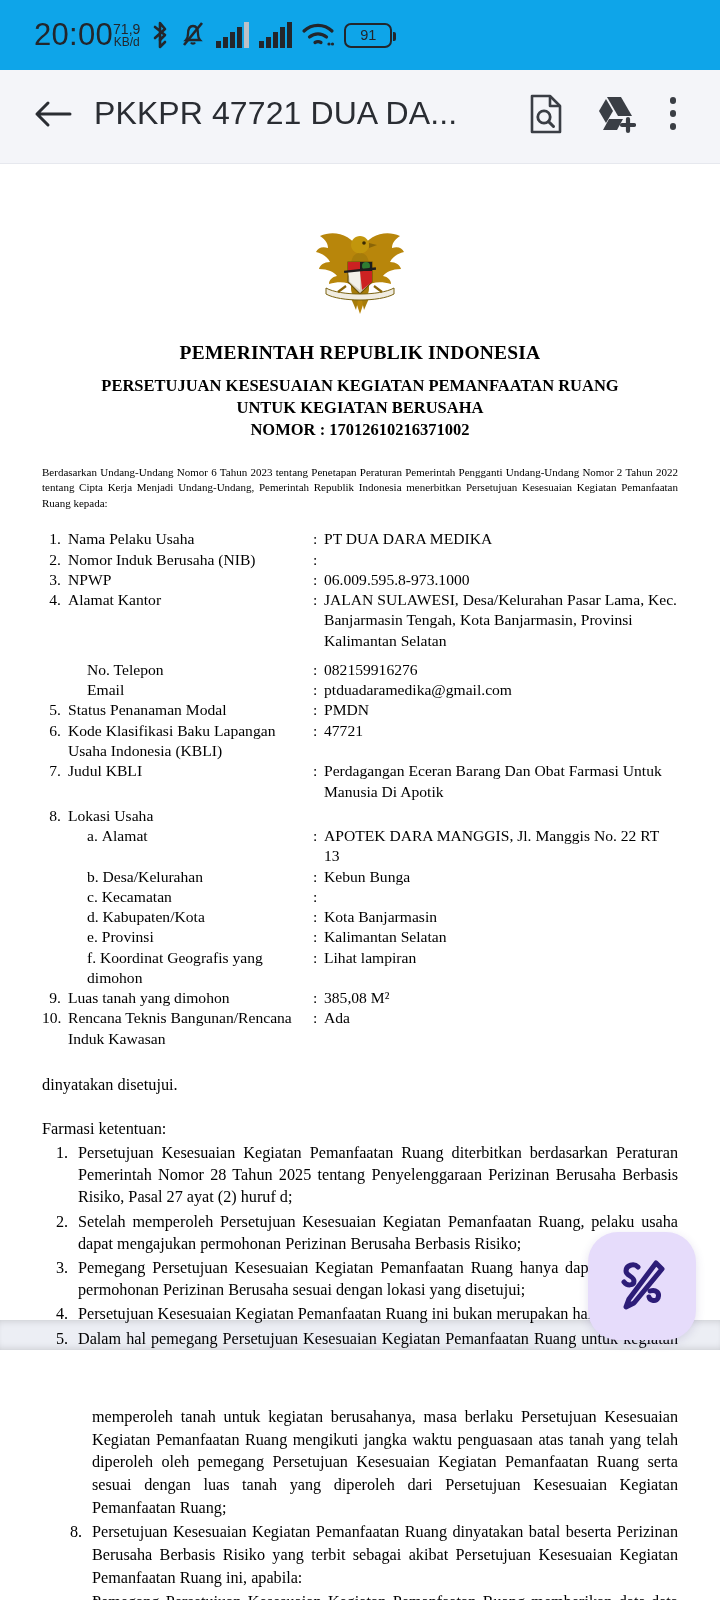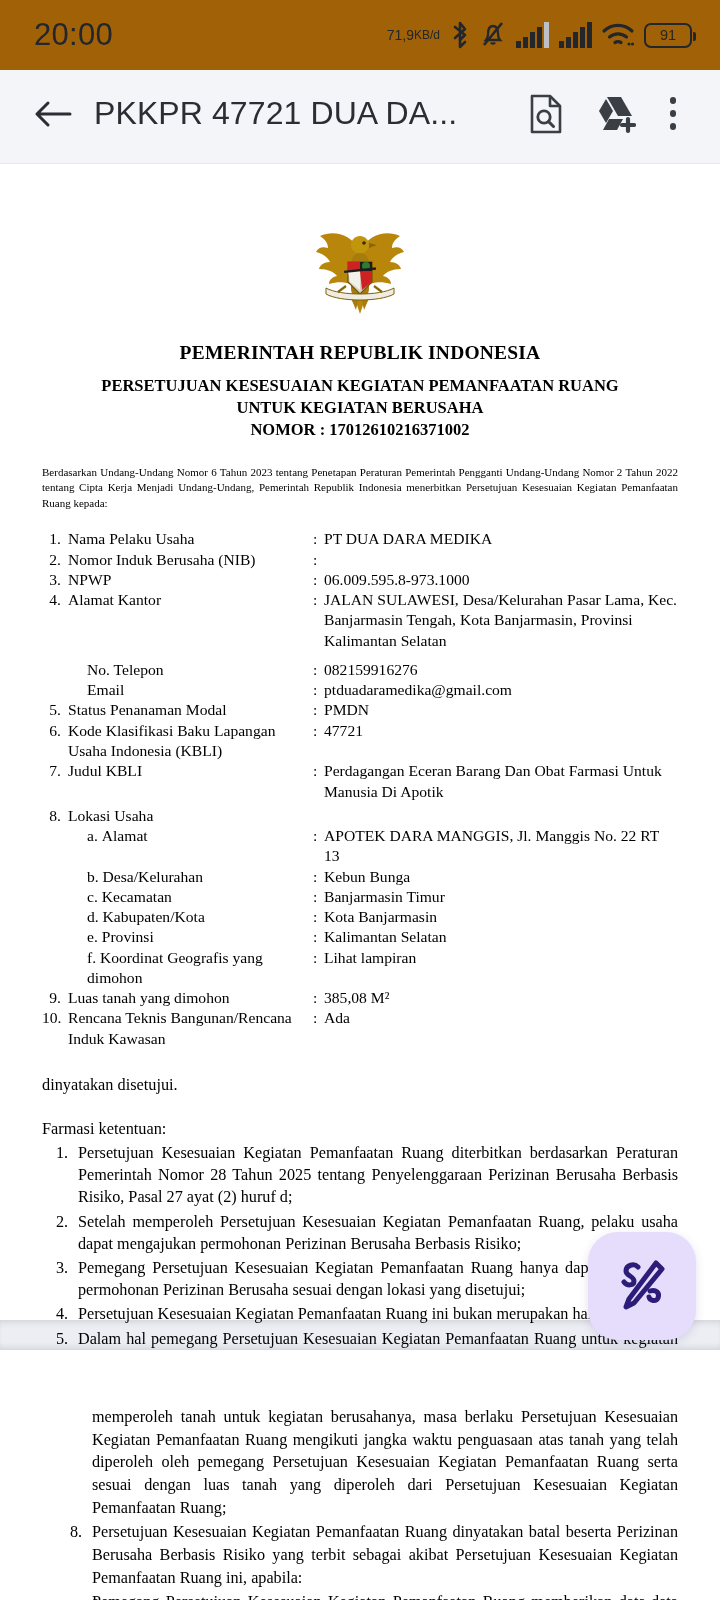--- a/index.html
+++ b/index.html
@@ -6,27 +6,27 @@
   html, body {
     width: 720px; height: 1600px;
     background: #ffffff;
     font-family: "Liberation Sans", sans-serif;
     overflow: hidden;
   }
   #app { position: relative; width: 720px; height: 1600px; background: #ffffff; }
 
   
   .statusbar {
-    height: 70px; background: #a16207;
-    display: flex; align-items: center; justify-content: space-between;
+    height: 70px; background: #0ea5e9;
+    display: flex; align-items: center; 
     padding: 0 28px 0 34px;
   }
   .clock { font-size: 31px; color: #23262b; letter-spacing: .3px; }
   .sb-right { display: flex; align-items: center; gap: 9px; }
-  .netspeed { display: flex; flex-direction: row; align-items: center;
+  .netspeed { display: flex; flex-direction: column; align-items: center;
               line-height: 1.0; color: #23262b; }
   .netspeed .n1 { font-size: 14px; }
   .netspeed .n2 { font-size: 12px; }
   .sb-ic { display: block; }
   .battery {
     width: 48px; height: 25px; border: 2.6px solid #23262b; border-radius: 7px;
     display: flex; align-items: center; justify-content: center;
     font-size: 14.5px; color: #23262b; position: relative;
   }
   .battery::after {
@@ -305,21 +305,20 @@
         <div class="dsub">
             <div class="dnum"></div>
             <div class="dlab"><span>b.</span>&nbsp;<span>Desa/Kelurahan</span></div>
             <div class="dcolon">:</div>
             <div class="dval">Kebun Bunga</div>
           </div>
         <div class="dsub">
             <div class="dnum"></div>
             <div class="dlab"><span>c.</span>&nbsp;<span>Kecamatan</span></div>
             <div class="dcolon">:</div>
-            <div class="dval">Banjarmasin Timur</div>
           </div>
         <div class="dsub">
             <div class="dnum"></div>
             <div class="dlab"><span>d.</span>&nbsp;<span>Kabupaten/Kota</span></div>
             <div class="dcolon">:</div>
             <div class="dval">Kota Banjarmasin</div>
           </div>
         <div class="dsub">
             <div class="dnum"></div>
             <div class="dlab"><span>e.</span>&nbsp;<span>Provinsi</span></div>

